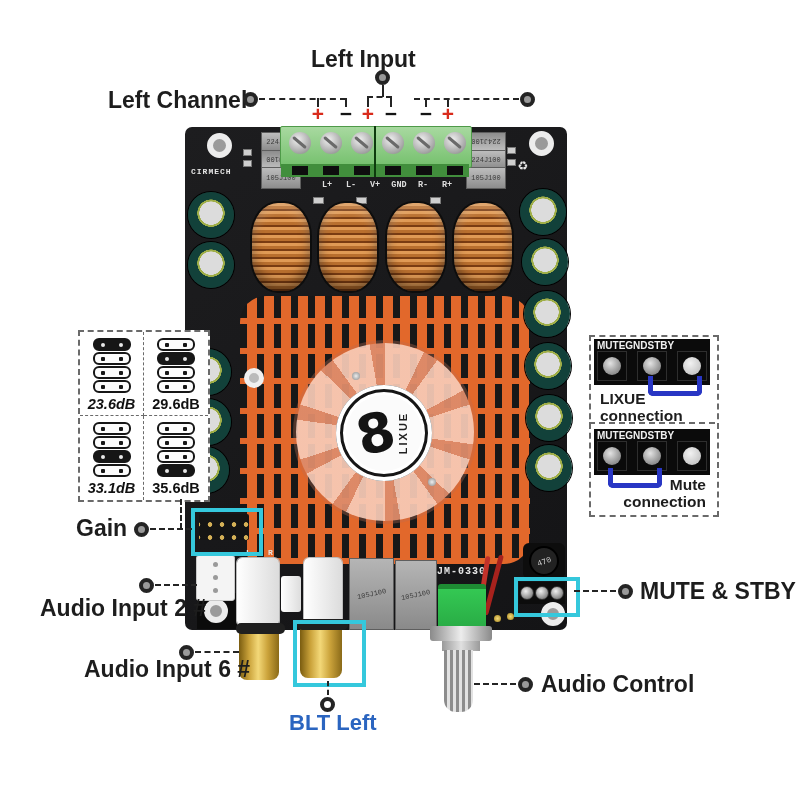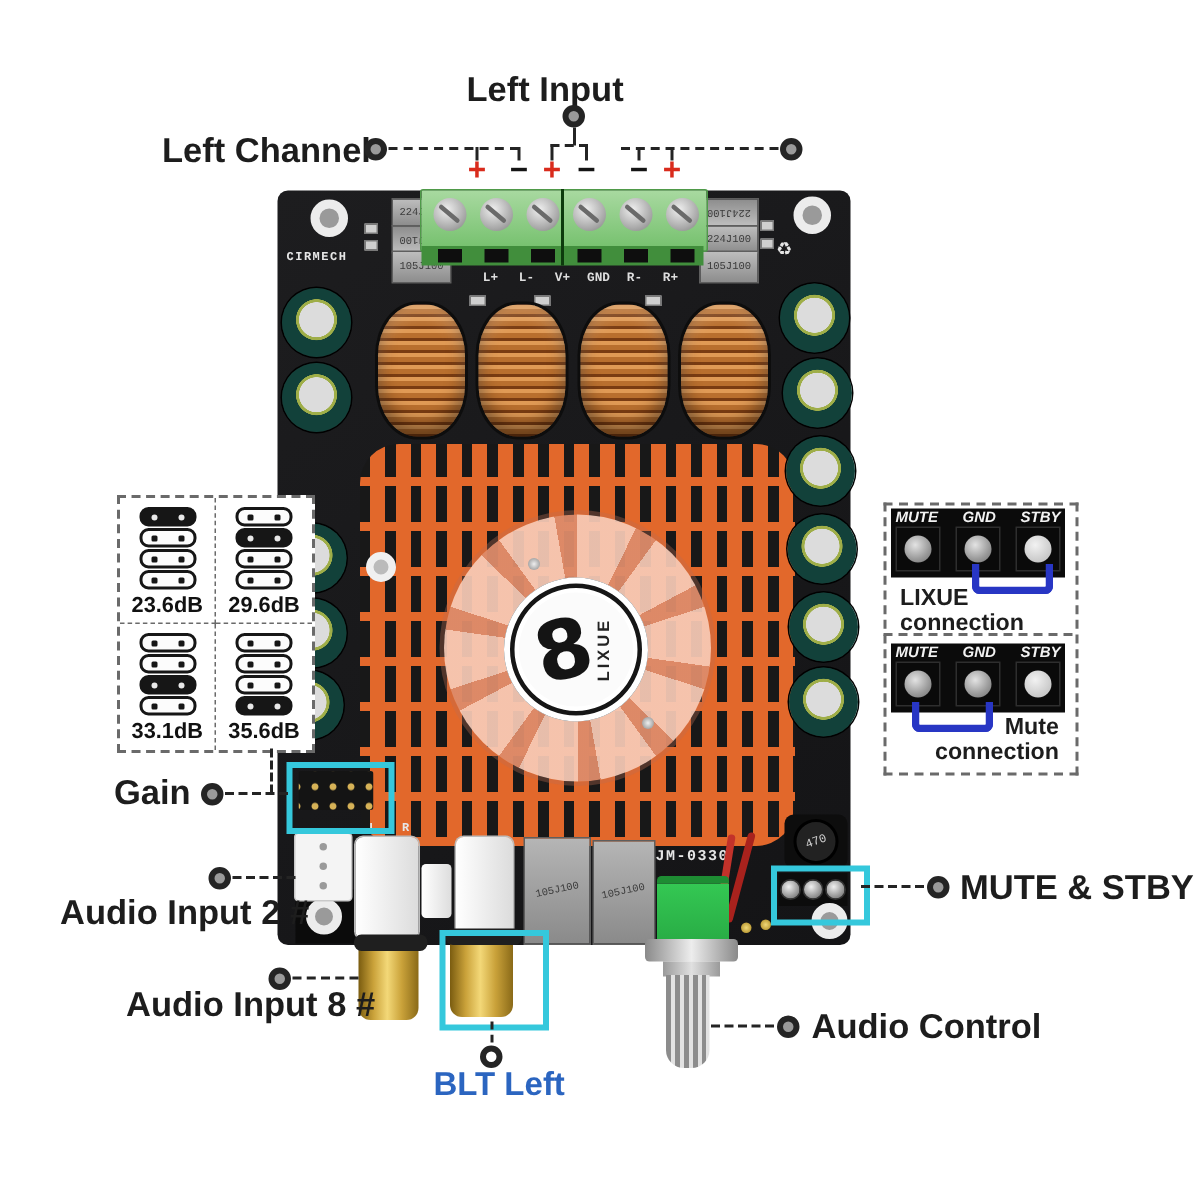--- a/index.html
+++ b/index.html
@@ -74,33 +74,33 @@
   .msheader{position:absolute;left:519px;top:582px;width:46px;height:22px;background:#0c0c0c;display:flex;align-items:center;justify-content:space-around;}
   .pad-sm{width:12px;height:12px;border-radius:50%;background:radial-gradient(circle at 40% 35%,#f0f0f0,#8a8a8a 70%);border:1px solid #333;}
   .jblock{position:absolute;left:199px;top:514px;width:50px;height:26px;background:#141414;border-radius:2px;
           background-image:radial-gradient(circle,#d6b257 2px,rgba(0,0,0,0) 2.6px);background-size:12px 13px;background-position:5px 4px;}
   .cyanbox{position:absolute;border:4px solid #35c8dc;}
   .blsq{position:absolute;left:197px;top:593px;width:40px;height:36px;background:#0b0b0b;}
   
   .gtable{position:absolute;left:78px;top:330px;width:128px;height:168px;border:2px dashed #6a6a6a;
           display:grid;grid-template-columns:1fr 1fr;grid-template-rows:1fr 1fr;background:#fff;}
   .gcell{display:flex;flex-direction:column;align-items:center;padding-top:5px;}
-  .gcell.br{border-right:1px dashed #6a6a6a;}
+  .gcell.br{border-right:1px dashed #6a6a6a;font-style:italic;}
   .gcell.bb{border-bottom:1px dashed #6a6a6a;}
   .jrow{width:34px;height:9px;background:#fcfcfc;border:2px solid #161616;border-radius:6px;margin:1px 0;position:relative;}
   .jrow::before,.jrow::after{content:"";position:absolute;top:50%;transform:translateY(-50%);width:4px;height:4px;background:#161616;border-radius:1px;}
   .jrow::before{left:6px;}.jrow::after{right:6px;}
   .jrow.active{background:#161616;}
   .jrow.active::before,.jrow.active::after{background:#e8e8e8;border-radius:50%;}
   .jlabel{font-size:14.5px;font-weight:600;color:#111;margin-top:2px;}
   
   .panelbox{position:absolute;left:589px;top:335px;width:126px;height:178px;border:2px dashed #6a6a6a;background:#fff;}
   .pdiv{position:absolute;left:589px;top:422px;width:126px;border-top:2px dashed #6a6a6a;}
   .jpanel{position:absolute;left:594px;width:116px;height:46px;background:#0b0b0b;}
-  .jphead{display:flex;justify-content:space-between;padding:1px 3px 0 3px;font-style:italic;}
+  .jphead{display:flex;padding:1px 3px 0 3px;}
   .jphead span{color:#f2f2f2;font-size:10px;font-weight:bold;letter-spacing:0;}
   .jppads{display:flex;justify-content:space-between;padding:0 3px;}
   .padsq{width:28px;height:28px;background:#0a0a0a;border:1px solid #2e2e2e;display:flex;align-items:center;justify-content:center;}
   .padsq i{width:18px;height:18px;border-radius:50%;background:radial-gradient(circle at 40% 35%,#e3e3e3,#999 60%,#6f6f6f);display:block;}
   .padsq.bright i{background:radial-gradient(circle at 40% 35%,#f2f2f2,#c9c9c9 70%);}
   .bridge{position:absolute;width:44px;height:15px;border:5px solid #2836c4;border-top:none;border-radius:0 0 5px 5px;}
   .pcap{position:absolute;font-size:15.5px;font-weight:600;color:#1d1d1d;line-height:17px;}
 </style>
 </head>
 <body>
@@ -352,21 +352,21 @@
 
   <div class="clabel" style="left:76px;top:515px;">Gain</div>
   <div class="cdot" style="left:134px;top:522px;"></div>
   <div class="dh" style="left:150px;top:528px;width:42px;"></div>
   <div class="dv" style="left:180px;top:499px;height:30px;"></div>
 
   <div class="clabel" style="left:40px;top:595px;">Audio Input 2 #</div>
   <div class="cdot" style="left:139px;top:578px;"></div>
   <div class="dh" style="left:155px;top:584px;width:42px;"></div>
 
-  <div class="clabel" style="left:84px;top:656px;">Audio Input 8 #</div>
+  <div class="clabel" style="left:84px;top:656px;">Audio Input 6 #</div>
   <div class="cdot" style="left:179px;top:645px;"></div>
   <div class="dh" style="left:195px;top:651px;width:44px;"></div>
 
   <div class="dv" style="left:327px;top:681px;height:14px;"></div>
   <div class="cdot open" style="left:320px;top:697px;"></div>
   <div class="clabel" style="left:289px;top:710px;font-size:22px;color:#2b65c0;">BLT Left</div>
 
   <div class="dh" style="left:574px;top:590px;width:42px;"></div>
   <div class="cdot" style="left:618px;top:584px;"></div>
   <div class="clabel" style="left:640px;top:578px;">MUTE &amp; STBY</div>

